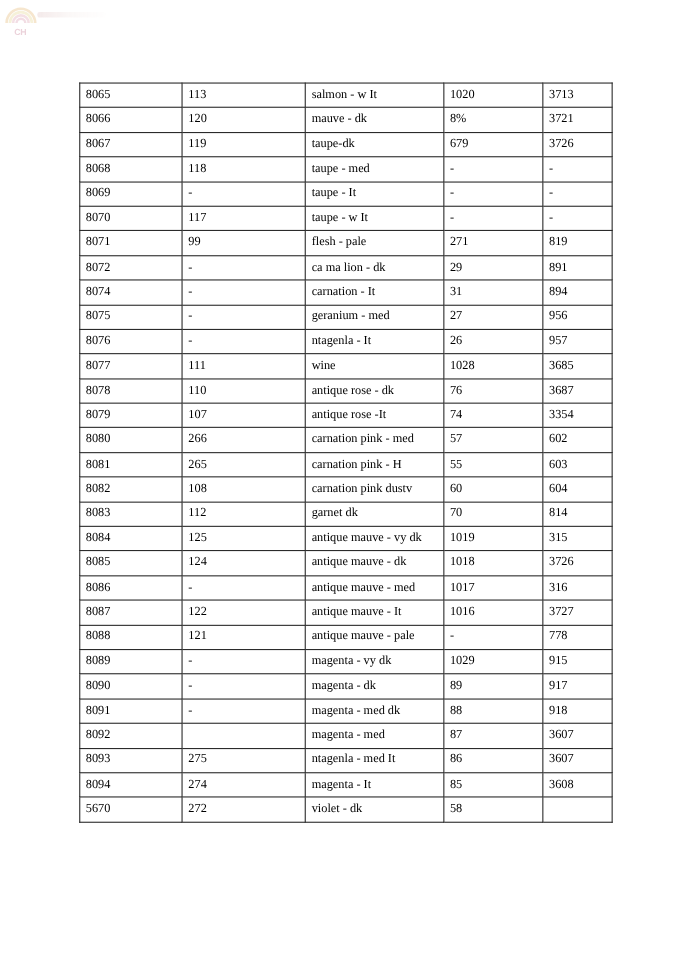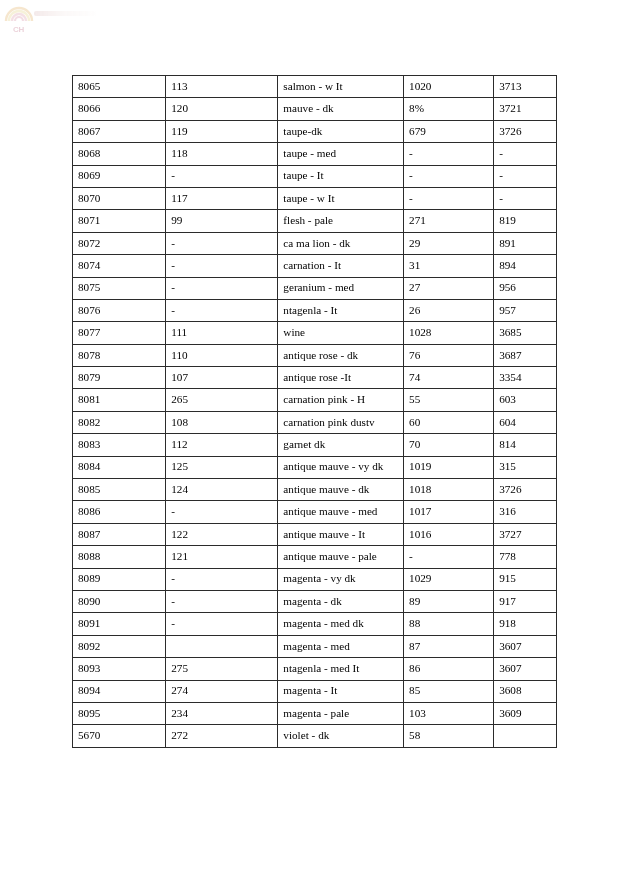--- a/index.html
+++ b/index.html
@@ -198,20 +198,27 @@
         <td class="c4">3687</td>
       </tr>
       <tr>
         <td class="c0">8079</td>
         <td class="c1">107</td>
         <td class="c2">antique rose -It</td>
         <td class="c3">74</td>
         <td class="c4">3354</td>
       </tr>
       <tr>
+        <td class="c0">8080</td>
+        <td class="c1">266</td>
+        <td class="c2">carnation pink - med</td>
+        <td class="c3">57</td>
+        <td class="c4">602</td>
+      </tr>
+      <tr>
         <td class="c0">8081</td>
         <td class="c1">265</td>
         <td class="c2">carnation pink - H</td>
         <td class="c3">55</td>
         <td class="c4">603</td>
       </tr>
       <tr>
         <td class="c0">8082</td>
         <td class="c1">108</td>
         <td class="c2">carnation pink dustv</td>
@@ -296,27 +303,20 @@
         <td class="c4">3607</td>
       </tr>
       <tr>
         <td class="c0">8094</td>
         <td class="c1">274</td>
         <td class="c2">magenta - It</td>
         <td class="c3">85</td>
         <td class="c4">3608</td>
       </tr>
       <tr>
-        <td class="c0">8095</td>
-        <td class="c1">234</td>
-        <td class="c2">magenta - pale</td>
-        <td class="c3">103</td>
-        <td class="c4">3609</td>
-      </tr>
-      <tr>
         <td class="c0">5670</td>
         <td class="c1">272</td>
         <td class="c2">violet - dk</td>
         <td class="c3">58</td>
         <td class="c4"></td>
       </tr>
     </tbody>
 </table>
 
 </body></html>

